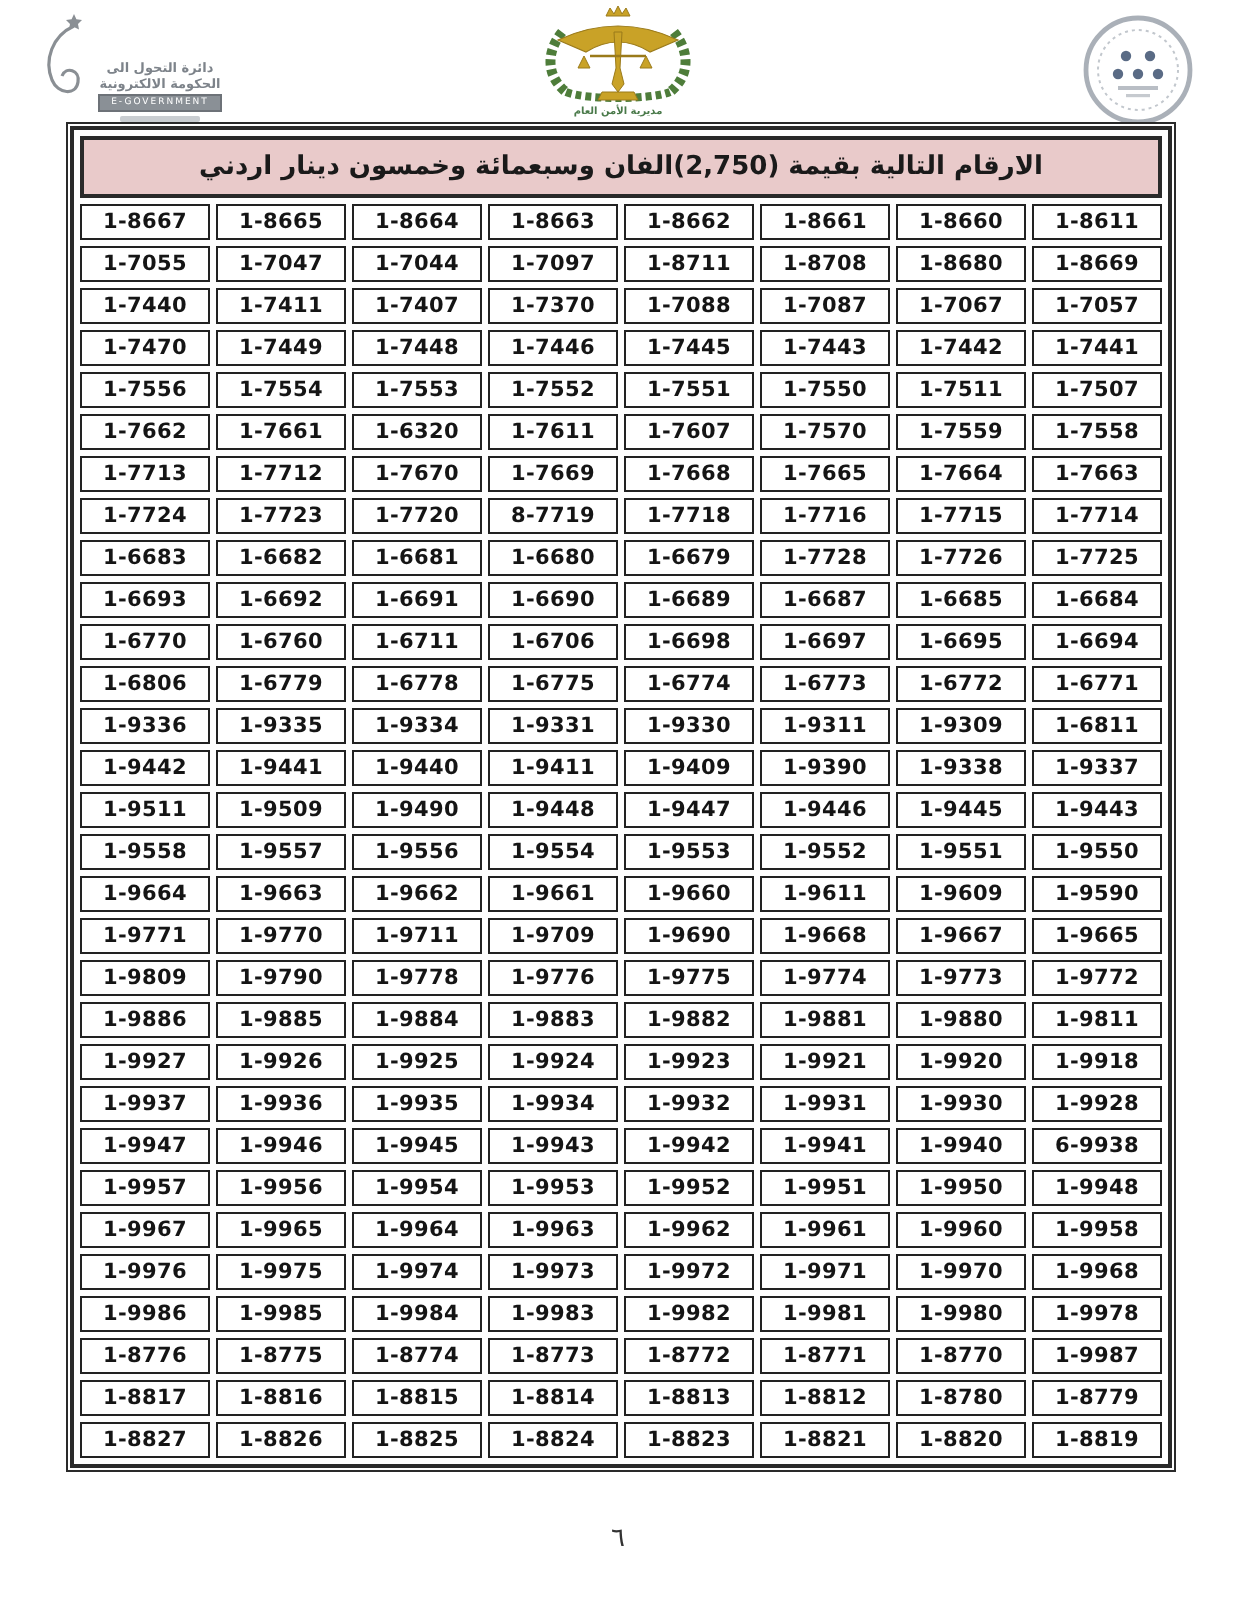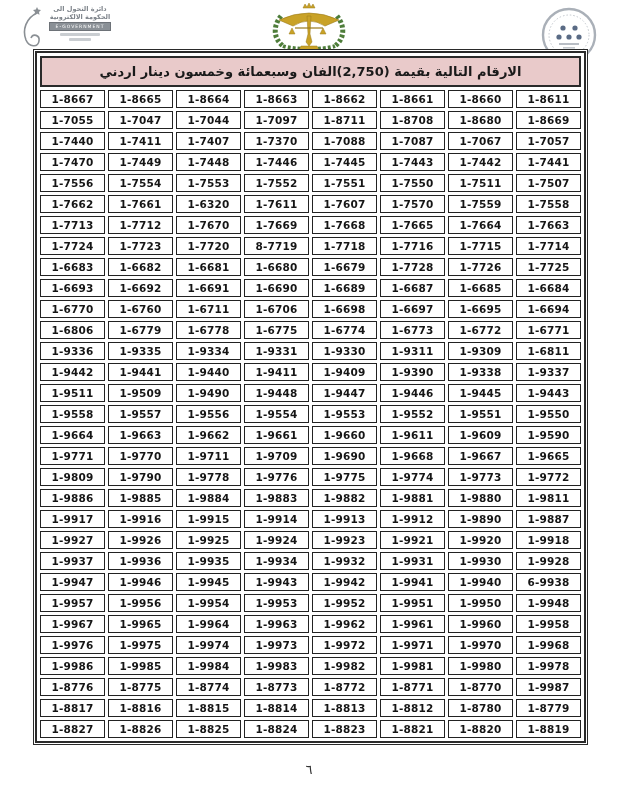--- a/index.html
+++ b/index.html
@@ -3,35 +3,35 @@
 <meta charset="utf-8">
 <style>
   html,body{margin:0;padding:0;background:#ffffff;}
   #page{
     position:relative;width:618px;height:800px;background:#ffffff;overflow:hidden;
     font-family:"DejaVu Sans",sans-serif;color:#111;
   }
   
   #egov-logo{position:absolute;left:16px;top:4px;width:110px;height:58px;display:flex;align-items:flex-start;}
   #egov-swirl{flex:0 0 28px;}
-  #egov-text{margin-top:1px;text-align:center;width:72px;}
+  #egov-text{margin-top:26px;text-align:center;width:72px;}
   .egov-line{font-size:6.5px;font-weight:bold;color:#7d838a;line-height:8px;white-space:nowrap;}
   .egov-banner{margin:1px auto 2px auto;background:#8a9096;color:#fff;font-size:4.5px;letter-spacing:1px;
     padding:1px 2px;border:1px solid #6d7278;width:56px;font-family:"DejaVu Sans",sans-serif;}
   .egov-smudge{height:3px;background:#c9cdd1;margin:2px auto;width:40px;border-radius:1px;}
   .egov-smudge.short{width:22px;}
 
   #emblem{position:absolute;left:263px;top:2px;width:92px;height:62px;text-align:center;}
   #emblem-caption{font-size:5px;color:#4a7a4a;font-weight:bold;line-height:5px;margin-top:-2px;}
 
   #seal{position:absolute;left:538px;top:6px;width:62px;height:58px;}
 
   
   #table-wrap{
-    position:absolute;left:33px;top:49px;width:551px;
+    position:absolute;left:33px;top:61px;width:551px;
     border:1px solid #2a2a2a;padding:1px;background:#fff;
   }
   table.numbers{
     width:100%;border-collapse:separate;border-spacing:3px;
     border:2px solid #2a2a2a;background:#fff;table-layout:fixed;
   }
   td.title-cell{
     background:#e9caca;border:2px solid #2a2a2a;height:25px;
     text-align:center;font-weight:bold;font-size:13px;color:#1a1a1a;
     font-family:"DejaVu Sans",sans-serif;
@@ -313,30 +313,20 @@
             <td class="num">1-9886</td>
             <td class="num">1-9885</td>
             <td class="num">1-9884</td>
             <td class="num">1-9883</td>
             <td class="num">1-9882</td>
             <td class="num">1-9881</td>
             <td class="num">1-9880</td>
             <td class="num">1-9811</td>
           </tr>
           <tr>
-            <td class="num">1-9917</td>
-            <td class="num">1-9916</td>
-            <td class="num">1-9915</td>
-            <td class="num">1-9914</td>
-            <td class="num">1-9913</td>
-            <td class="num">1-9912</td>
-            <td class="num">1-9890</td>
-            <td class="num">1-9887</td>
-          </tr>
-          <tr>
             <td class="num">1-9927</td>
             <td class="num">1-9926</td>
             <td class="num">1-9925</td>
             <td class="num">1-9924</td>
             <td class="num">1-9923</td>
             <td class="num">1-9921</td>
             <td class="num">1-9920</td>
             <td class="num">1-9918</td>
           </tr>
           <tr>

